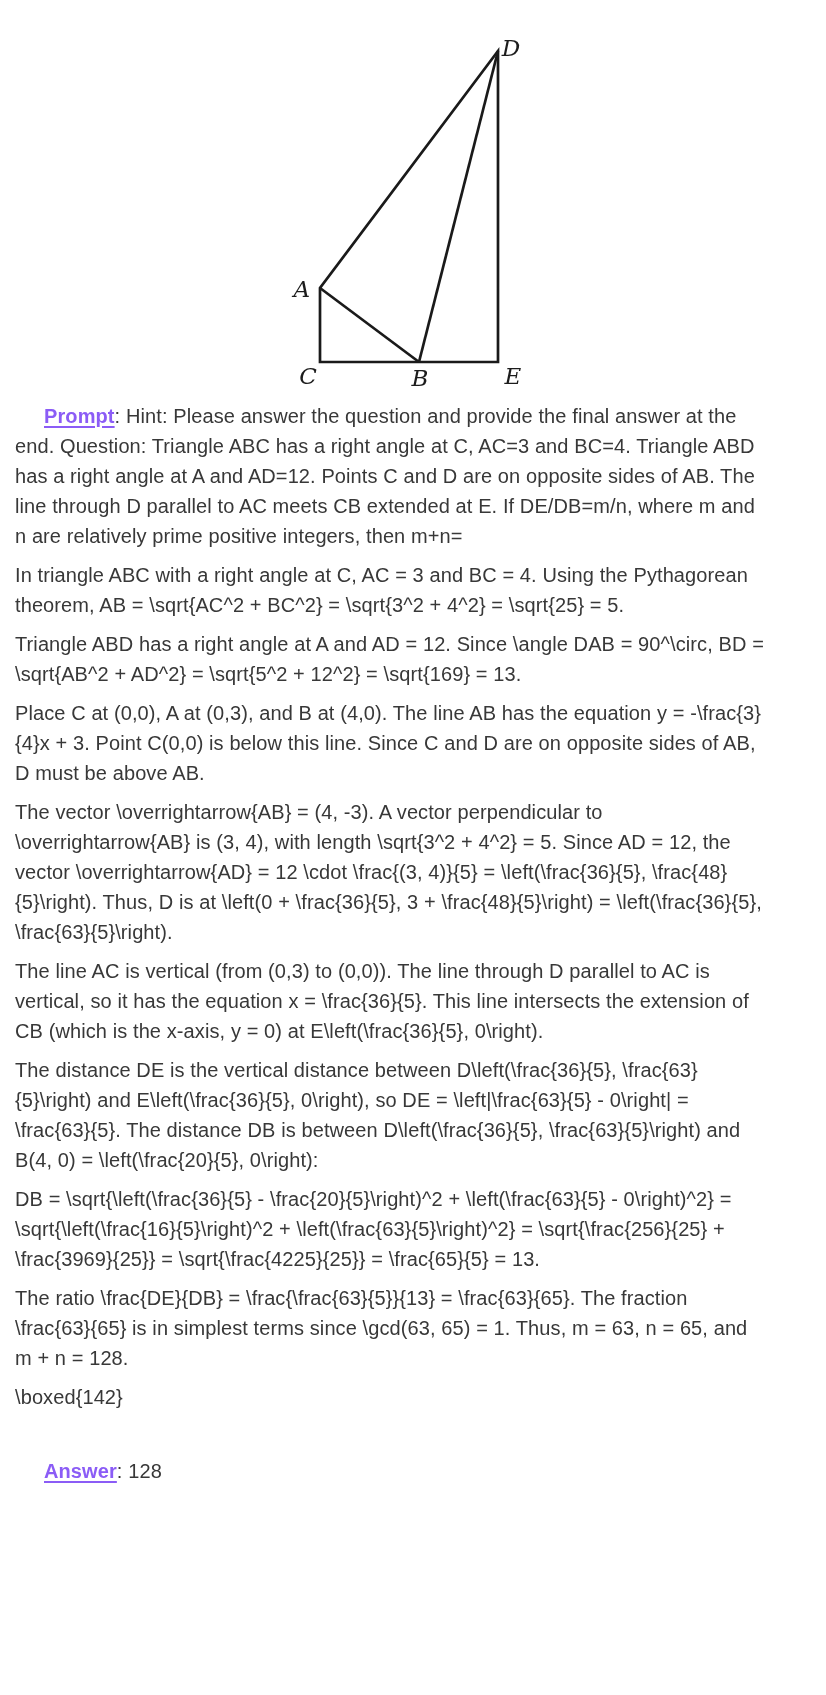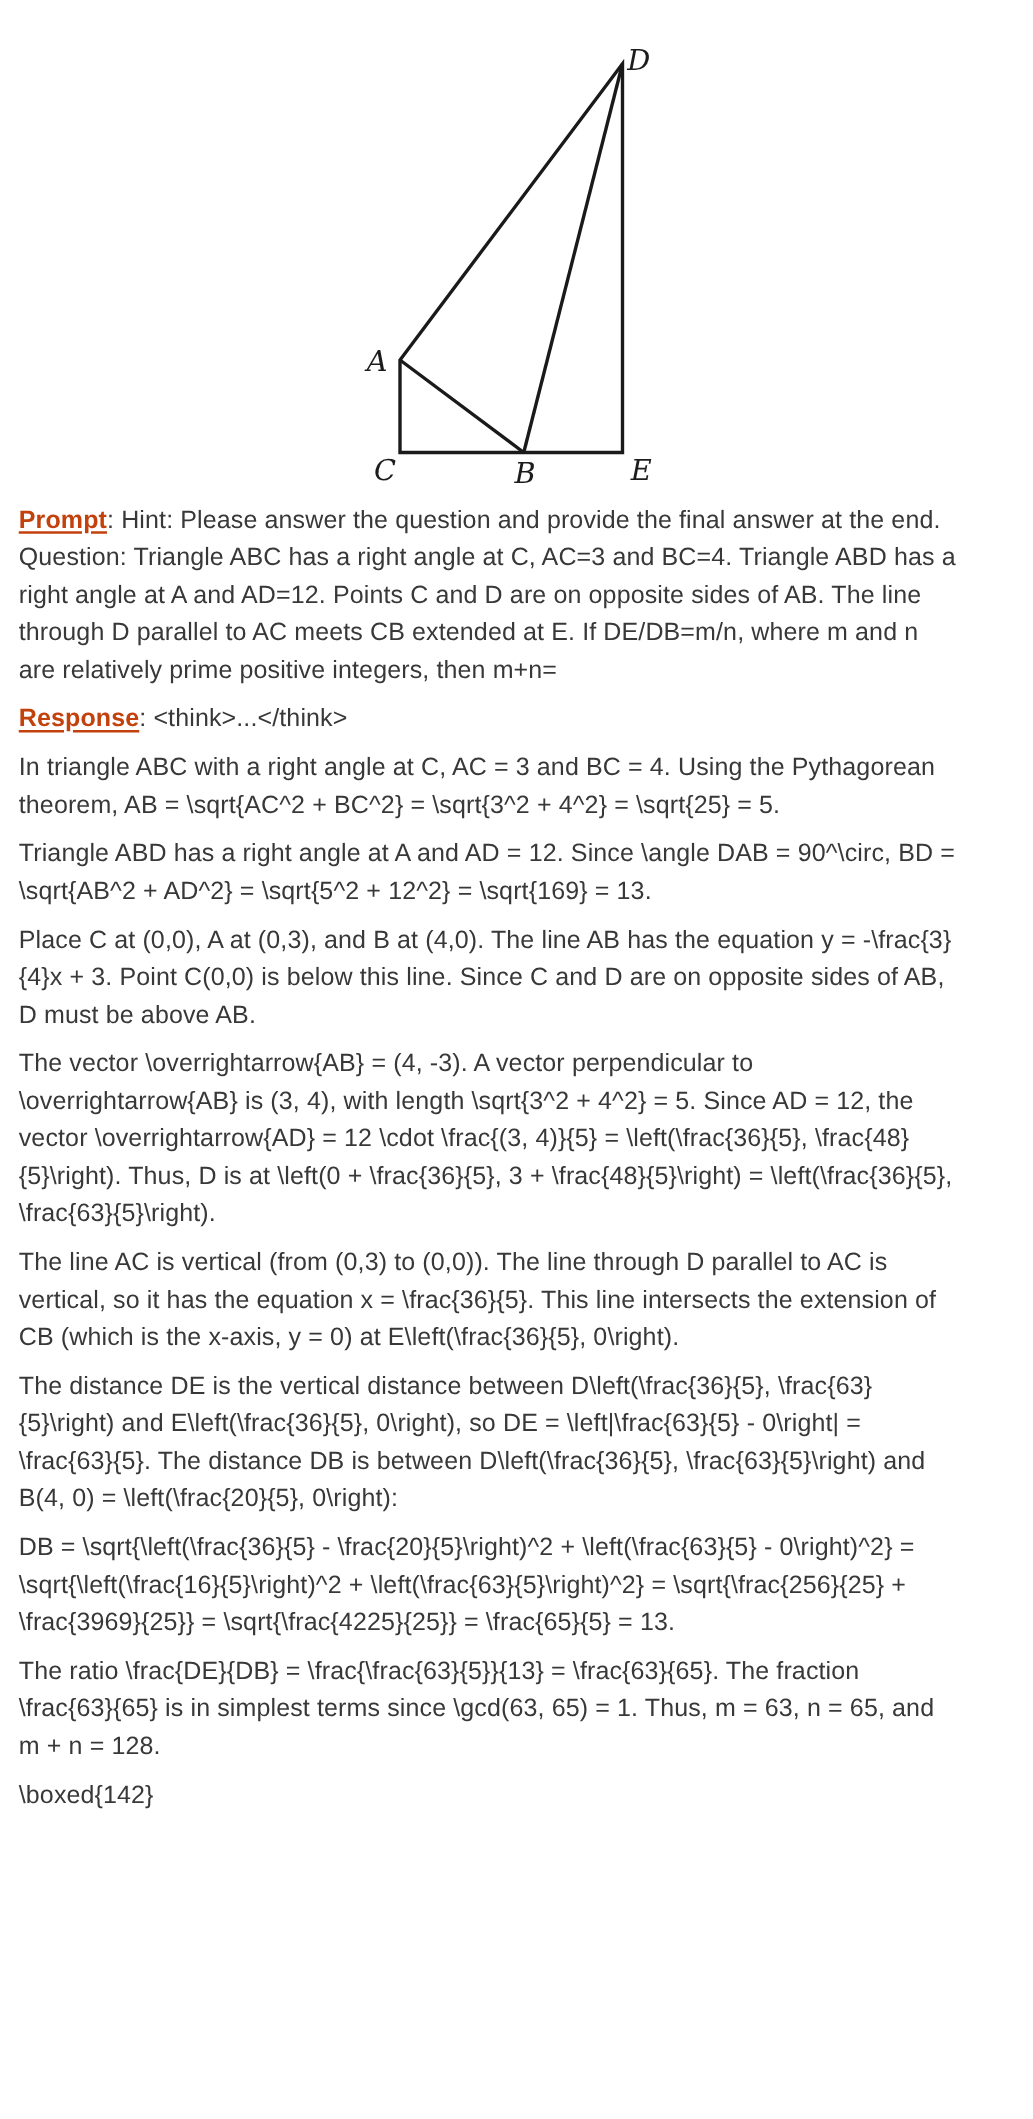--- a/index.html
+++ b/index.html
@@ -39,24 +39,25 @@
     font-size: 20px;
     line-height: 30px;
     letter-spacing: 0.1px;
   }
   .textblock p {
     margin: 9px 0;
   }
   p.hdr-line { margin-top: 8px; }
   .hd {
     font-weight: 700;
-    color: #c2410c;
+    color: #8b5cf6;
     text-decoration: underline;
     text-decoration-thickness: 2px;
     text-underline-offset: 3px;
+    margin-left: 29px;
   }
   .answer-line {
     margin-top: 44px !important;
   }
 </style>
 </head>
 <body>
 
 <div class="page">
 
@@ -74,29 +75,29 @@
       <text x="245" y="366" text-anchor="middle">E</text>
     </svg>
   </div>
 
   <div class="textblock">
 
     <p>
       <span class="hd">Prompt</span><span>: </span><span>Hint: Please answer the question and provide the final answer at the end. Question: Triangle ABC has a right angle at C, AC=3 and BC=4. Triangle ABD has a right angle at A and AD=12. Points C and D are on opposite sides of AB. The line through D parallel to AC meets CB extended at E. If DE/DB=m/n, where m and n are relatively prime positive integers, then m+n=</span>
     </p>
 
-    <p class="hdr-line">
-      <span class="hd">Response</span><span>: </span><span>&lt;think&gt;...&lt;/think&gt;</span>
-    </p>
 
     <p>In triangle ABC with a right angle at C, AC = 3 and BC = 4. Using the Pythagorean theorem, AB = \sqrt{AC^2 + BC^2} = \sqrt{3^2 + 4^2} = \sqrt{25} = 5.</p>
     <p>Triangle ABD has a right angle at A and AD = 12. Since \angle DAB = 90^\circ, BD = \sqrt{AB^2 + AD^2} = \sqrt{5^2 + 12^2} = \sqrt{169} = 13.</p>
     <p>Place C at (0,0), A at (0,3), and B at (4,0). The line AB has the equation y = -\frac{3}{4}x + 3. Point C(0,0) is below this line. Since C and D are on opposite sides of AB, D must be above AB.</p>
     <p>The vector \overrightarrow{AB} = (4, -3). A vector perpendicular to \overrightarrow{AB} is (3, 4), with length \sqrt{3^2 + 4^2} = 5. Since AD = 12, the vector \overrightarrow{AD} = 12 \cdot \frac{(3, 4)}{5} = \left(\frac{36}{5}, \frac{48}{5}\right). Thus, D is at \left(0 + \frac{36}{5}, 3 + \frac{48}{5}\right) = \left(\frac{36}{5}, \frac{63}{5}\right).</p>
     <p>The line AC is vertical (from (0,3) to (0,0)). The line through D parallel to AC is vertical, so it has the equation x = \frac{36}{5}. This line intersects the extension of CB (which is the x-axis, y = 0) at E\left(\frac{36}{5}, 0\right).</p>
     <p>The distance DE is the vertical distance between D\left(\frac{36}{5}, \frac{63}{5}\right) and E\left(\frac{36}{5}, 0\right), so DE = \left|\frac{63}{5} - 0\right| = \frac{63}{5}. The distance DB is between D\left(\frac{36}{5}, \frac{63}{5}\right) and B(4, 0) = \left(\frac{20}{5}, 0\right):</p>
     <p>DB = \sqrt{\left(\frac{36}{5} - \frac{20}{5}\right)^2 + \left(\frac{63}{5} - 0\right)^2} = \sqrt{\left(\frac{16}{5}\right)^2 + \left(\frac{63}{5}\right)^2} = \sqrt{\frac{256}{25} + \frac{3969}{25}} = \sqrt{\frac{4225}{25}} = \frac{65}{5} = 13.</p>
     <p>The ratio \frac{DE}{DB} = \frac{\frac{63}{5}}{13} = \frac{63}{65}. The fraction \frac{63}{65} is in simplest terms since \gcd(63, 65) = 1. Thus, m = 63, n = 65, and m + n = 128.</p>
     <p>\boxed{142}</p>
 
+    <p class="answer-line">
+      <span class="hd">Answer</span><span>: </span><span>128</span>
+    </p>
 
   </div>
 </div>
 
 </body></html>

